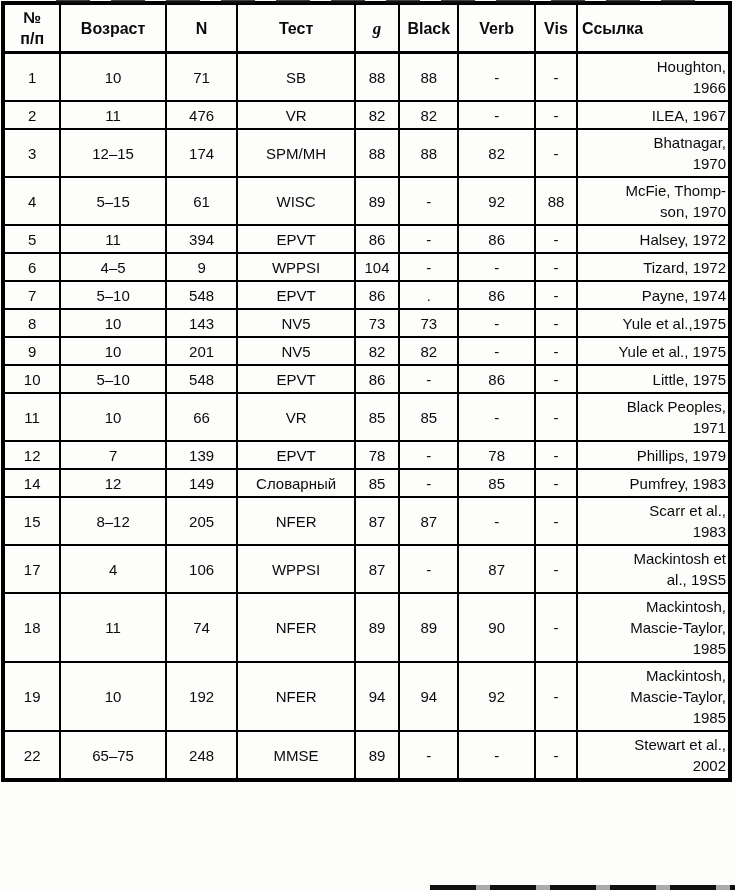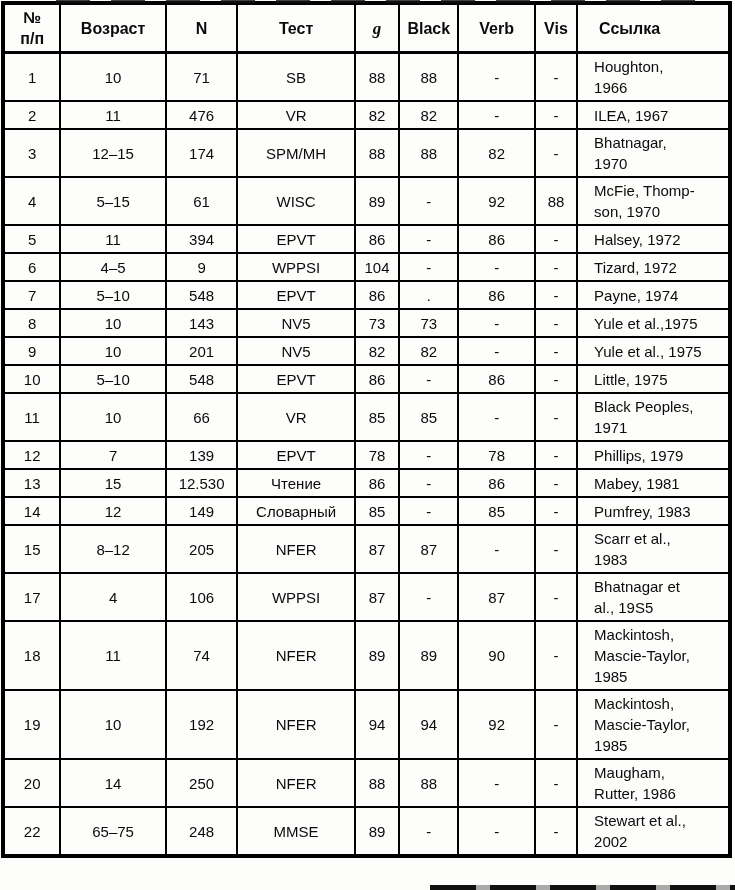--- a/index.html
+++ b/index.html
@@ -45,25 +45,25 @@
     color: #0b0b0b;
     overflow: hidden;
   }
   thead th {
     font-weight: 700;
     font-size: 16px;
     line-height: 21px;
     border-bottom: 3px solid #000;
     white-space: pre-line;
   }
-  thead th.hdr-ref { text-align: left; padding-left: 21px; }
+  thead th.hdr-ref { text-align: left; padding-left: 4px; }
   thead th.hdr-g { font-style: italic; font-family: "Liberation Serif", serif; font-size: 17px; }
 
   td.cell-ref {
-    text-align: left;
+    text-align: right;
     padding-left: 16px;
     white-space: pre-line;
   }
   td { font-weight: 400; }
   tr.one-line td { height: 22px; }
 
   
   .scan-noise-top {
     position: absolute;
     top: 0; left: 56px;
@@ -241,31 +241,20 @@
           <td>7</td>
           <td>139</td>
           <td>EPVT</td>
           <td>78</td>
           <td>-</td>
           <td>78</td>
           <td>-</td>
           <td class="cell-ref">Phillips, 1979</td>
         </tr>
         <tr class="one-line">
-          <td>13</td>
-          <td>15</td>
-          <td>12.530</td>
-          <td>Чтение</td>
-          <td>86</td>
-          <td>-</td>
-          <td>86</td>
-          <td>-</td>
-          <td class="cell-ref">Mabey, 1981</td>
-        </tr>
-        <tr class="one-line">
           <td>14</td>
           <td>12</td>
           <td>149</td>
           <td>Словарный</td>
           <td>85</td>
           <td>-</td>
           <td>85</td>
           <td>-</td>
           <td class="cell-ref">Pumfrey, 1983</td>
         </tr>
@@ -283,21 +272,21 @@
         </tr>
         <tr>
           <td>17</td>
           <td>4</td>
           <td>106</td>
           <td>WPPSI</td>
           <td>87</td>
           <td>-</td>
           <td>87</td>
           <td>-</td>
-          <td class="cell-ref">Bhatnagar et
+          <td class="cell-ref">Mackintosh et
 al., 19S5</td>
         </tr>
         <tr>
           <td>18</td>
           <td>11</td>
           <td>74</td>
           <td>NFER</td>
           <td>89</td>
           <td>89</td>
           <td>90</td>
@@ -313,32 +302,20 @@
           <td>NFER</td>
           <td>94</td>
           <td>94</td>
           <td>92</td>
           <td>-</td>
           <td class="cell-ref">Mackintosh,
 Mascie-Taylor,
 1985</td>
         </tr>
         <tr>
-          <td>20</td>
-          <td>14</td>
-          <td>250</td>
-          <td>NFER</td>
-          <td>88</td>
-          <td>88</td>
-          <td>-</td>
-          <td>-</td>
-          <td class="cell-ref">Maugham,
-Rutter, 1986</td>
-        </tr>
-        <tr>
           <td>22</td>
           <td>65–75</td>
           <td>248</td>
           <td>MMSE</td>
           <td>89</td>
           <td>-</td>
           <td>-</td>
           <td>-</td>
           <td class="cell-ref">Stewart et al.,
 2002</td>

